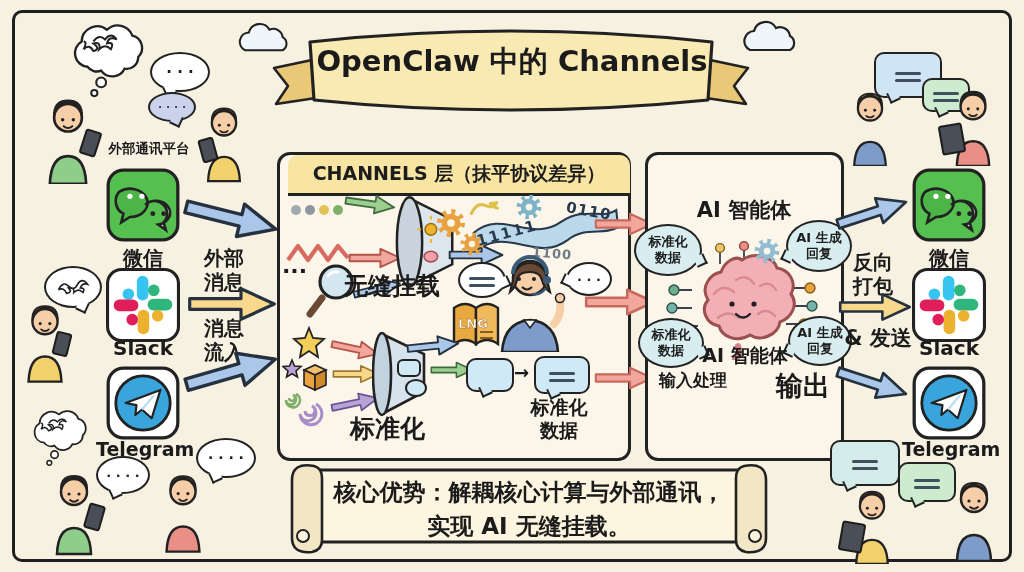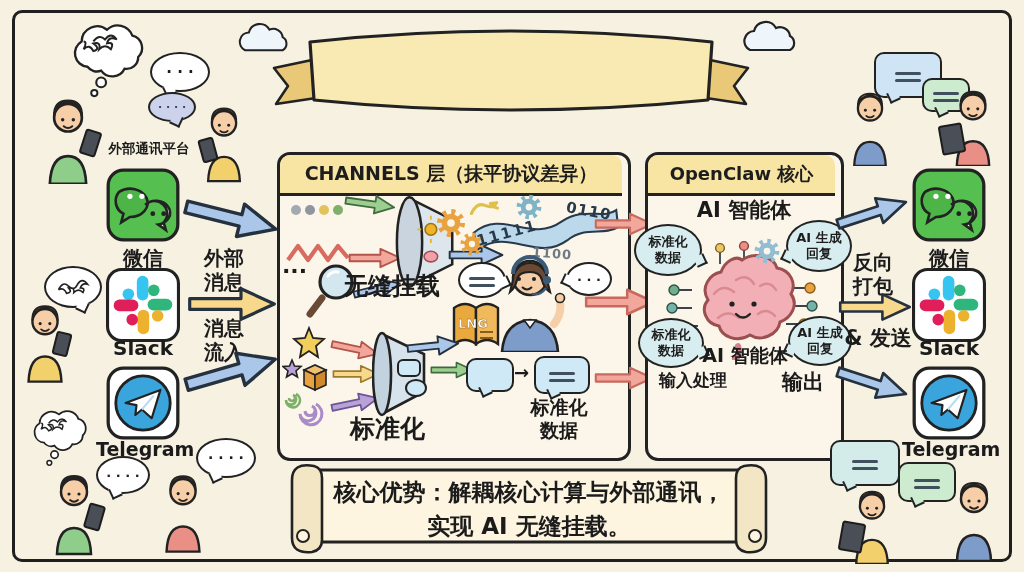--- a/index.html
+++ b/index.html
@@ -3,21 +3,21 @@
 <meta charset="utf-8">
 <style>
   html,body{margin:0;padding:0;background:#efe9da;}
   .canvas{position:relative;width:1024px;height:572px;background:#f7f1e2;overflow:hidden;
     font-family:"DejaVu Sans","Liberation Sans",sans-serif;color:#1d1d1d;}
   .abs{position:absolute;}
   .frame{left:12px;top:10px;width:994px;height:546px;border:3px solid #1f1f1f;border-radius:10px;}
   .lbl{font-weight:bold;text-align:center;line-height:1.22;color:#1b1b1b;white-space:nowrap;}
   .box{background:#fbf6e9;border:3px solid #222;border-radius:13px;}
   .boxhdr{background:#f8e5a3;border-bottom:3px solid #222;border-radius:10px 10px 0 0;
-    display:flex;align-items:center;justify-content:center;font-weight:bold;}
+    display:flex;align-items:center;justify-content:center;font-weight:bold;margin-left:8px;}
   .bubble{background:#ffffff;border:2.5px solid #222;border-radius:50%;
     display:flex;flex-direction:column;align-items:center;justify-content:center;
     font-weight:bold;text-align:center;}
   .bubble.rect{border-radius:10px;}
   .tail-bl::after,.tail-br::after,.tail-l::after,.tail-r::after{content:"";position:absolute;
     width:9px;height:9px;background:inherit;border-right:2.5px solid #222;border-bottom:2.5px solid #222;}
   .tail-bl::after{left:12px;bottom:-6px;transform:rotate(65deg);}
   .tail-br::after{right:12px;bottom:-6px;transform:rotate(25deg);}
   .tail-l::after{left:-6px;bottom:8px;transform:rotate(115deg);}
   .tail-r::after{right:-6px;bottom:8px;transform:rotate(-25deg);}
@@ -177,20 +177,21 @@
 
   <svg class="abs" style="left:232px;top:22px;width:60px;height:34px">
       <use href="#cloud"></use>
     </svg>
   <svg class="abs" style="left:736px;top:20px;width:64px;height:36px">
       <use href="#cloud"></use>
     </svg>
   <svg class="abs" style="left:272px;top:24px;width:478px;height:92px">
       <use href="#banner"></use>
     </svg>
+  <div class="abs lbl" style="left:312px;top:44px;width:400px;font-size:29px">OpenClaw 中的 Channels</div>
 
   <svg class="abs" style="left:68px;top:16px;width:78px;height:84px">
       <use href="#thoughtcloud"></use>
     </svg>
   <svg class="abs" style="left:36px;top:94px;width:64px;height:90px;--shirt:#8fce8a;--hair:#2f2a26">
       <use href="#person"></use>
     </svg>
   <div class="abs phone" style="left:82px;top:130px;width:13px;height:22px;transform:rotate(18deg)"></div>
   <div class="abs bubble tail-bl" style="left:150px;top:52px;width:56px;height:36px;font-size:15px">
       <span>· · ·</span>
@@ -359,21 +360,20 @@
       <use href="#arrow"></use>
     </svg>
   <svg class="abs" style="left:584px;top:282px;width:72px;height:40px;--af:#f2a79d;--as:#c9685d">
       <use href="#arrow"></use>
     </svg>
   <svg class="abs" style="left:594px;top:360px;width:60px;height:36px;--af:#f2a79d;--as:#c9685d">
       <use href="#arrow"></use>
     </svg>
 
   <div class="abs box" style="left:645px;top:152px;width:193px;height:303px"></div>
-  <div class="abs boxhdr" style="left:648px;top:155px;width:187px;height:38px;font-size:18px">OpenClaw 核心</div>
   <div class="abs lbl" style="left:664px;top:198px;width:160px;font-size:21px">AI 智能体</div>
   <div class="abs bubble tail-r" style="left:634px;top:224px;width:64px;height:48px;background:#d8edef;font-size:13px;line-height:1.25">
     <div>标准化</div>
     <div>数据</div>
   </div>
   <div class="abs bubble tail-l" style="left:786px;top:220px;width:62px;height:48px;background:#d8edef;font-size:13px;line-height:1.25">
     <div>AI 生成</div>
     <div>回复</div>
   </div>
   <svg class="abs" style="left:662px;top:238px;width:160px;height:122px">
@@ -385,21 +385,21 @@
   <div class="abs bubble tail-r" style="left:638px;top:318px;width:62px;height:46px;background:#d8edef;font-size:13px;line-height:1.25">
     <div>标准化</div>
     <div>数据</div>
   </div>
   <div class="abs bubble tail-l" style="left:788px;top:316px;width:60px;height:46px;background:#d8edef;font-size:13px;line-height:1.25">
     <div>AI 生成</div>
     <div>回复</div>
   </div>
   <div class="abs lbl" style="left:690px;top:344px;width:110px;font-size:19px">AI 智能体</div>
   <div class="abs lbl" style="left:648px;top:370px;width:90px;font-size:17px">输入处理</div>
-  <div class="abs lbl" style="left:776px;top:370px;width:54px;font-size:21px">输出</div>
+  <div class="abs lbl" style="left:776px;top:370px;width:54px;font-size:27px">输出</div>
 
   <svg class="abs" style="left:834px;top:194px;width:76px;height:38px;transform:rotate(-18deg)">
       <use href="#arrow"></use>
     </svg>
   <div class="abs lbl" style="left:844px;top:250px;width:58px;font-size:20px">
     <div>反向</div>
     <div>打包</div>
   </div>
   <svg class="abs" style="left:838px;top:290px;width:74px;height:34px;--af:#f8d98b">
       <use href="#arrow"></use>

